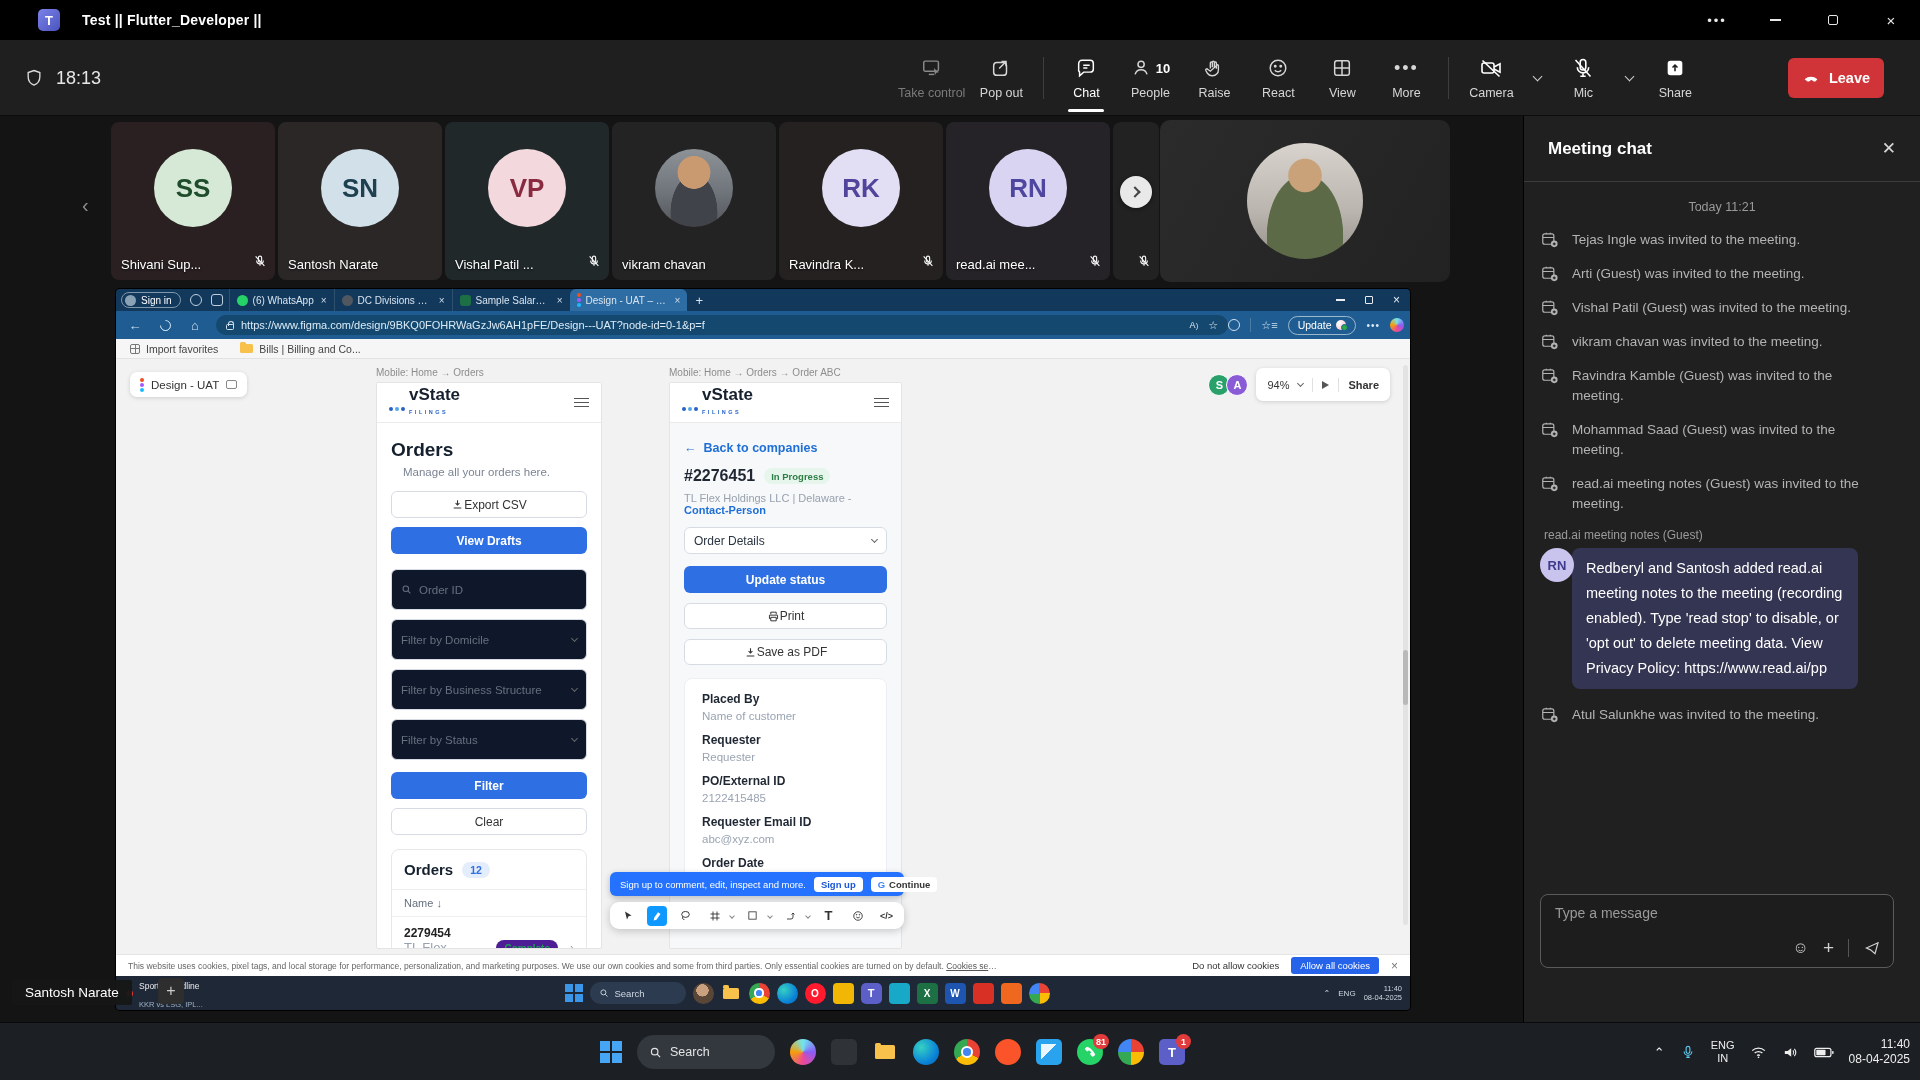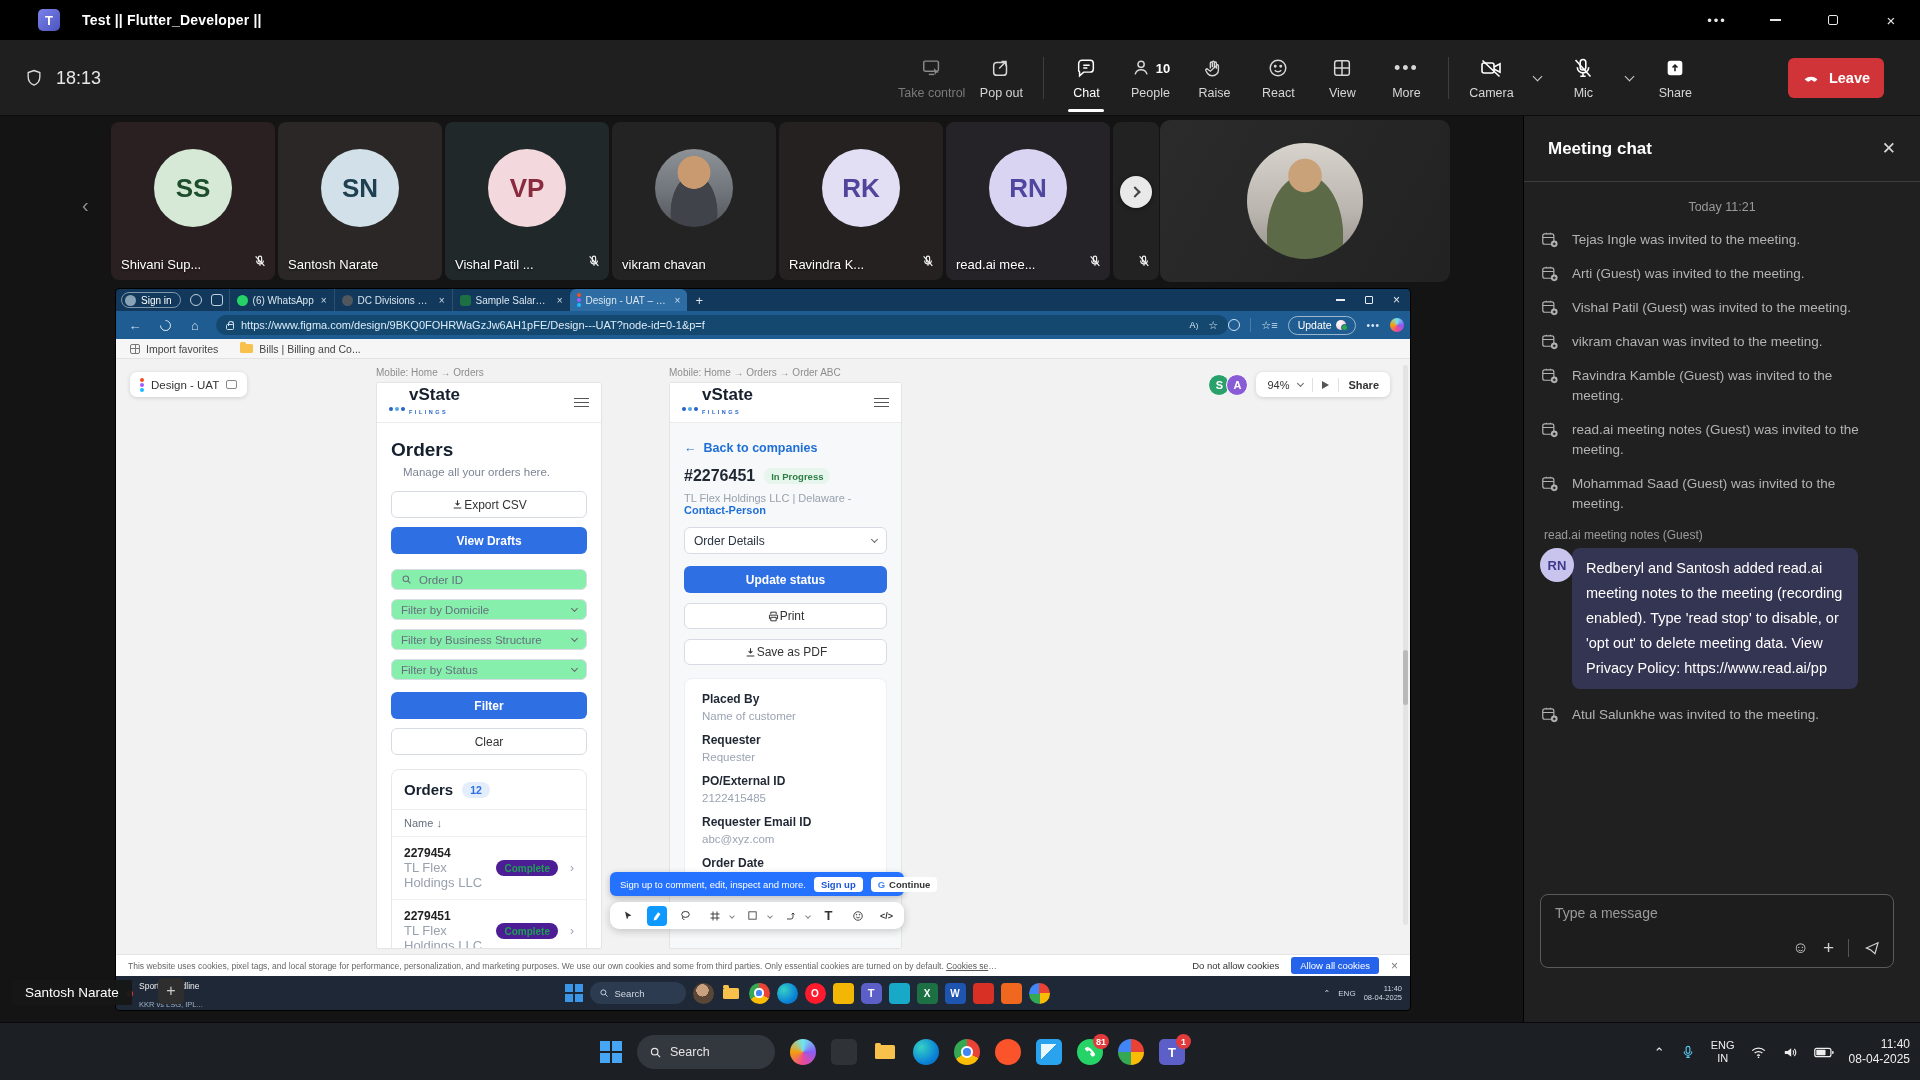--- a/index.html
+++ b/index.html
@@ -82,41 +82,41 @@
   .folder::before{content:"";position:absolute;top:-2.5px;left:0;width:6px;height:3px;background:#f7c14b;border-radius:1.5px 1.5px 0 0}
 
   
   .canvas{position:relative;height:617px;background:#f2f2f2;overflow:hidden;color:#333}
   .fpill{position:absolute;left:14px;top:13px;height:25px;background:#fff;border-radius:7px;box-shadow:0 1px 4px rgba(0,0,0,.15);display:flex;align-items:center;gap:7px;padding:0 10px;font-size:11.5px;color:#333;z-index:5}
   .fminilogo{display:flex;flex-direction:column;gap:1px}
   .fminilogo i{width:4px;height:4px;border-radius:50%}
   .pagesic{width:11px;height:9px;border:1.2px solid #888;border-radius:2px;position:relative}
   .ftr{position:absolute;right:20px;top:13px;height:25px;display:flex;align-items:center;gap:8px;z-index:5}
   .collab{width:22px;height:22px;border-radius:50%;color:#fff;font-size:11px;font-weight:bold;display:flex;align-items:center;justify-content:center;border:1.5px solid #fff}
-  .zoompill{height:25px;background:#fff;border-radius:7px;box-shadow:0 1px 4px rgba(0,0,0,.15);display:flex;align-items:center;gap:9px;padding:0 11px;font-size:11px;color:#333}
+  .zoompill{height:33px;background:#fff;border-radius:7px;box-shadow:0 1px 4px rgba(0,0,0,.15);display:flex;align-items:center;gap:9px;padding:0 11px;font-size:11px;color:#333}
   .dchev{width:5px;height:5px;border-right:1.4px solid #666;border-bottom:1.4px solid #666;transform:rotate(45deg);margin-top:-2px}
   .playtri{width:0;height:0;border-left:7px solid #555;border-top:4.5px solid transparent;border-bottom:4.5px solid transparent}
   .vsep{width:1px;height:14px;background:#e0e0e0}
 
   .mock{position:absolute;top:8px;font-size:12px}
   .framelabel{font-size:10px;color:#8d8d8d;margin-bottom:4px}
   .card{background:#fff;border:1px solid #e4e4e4;border-radius:2px;overflow:hidden;height:567px;display:flex;flex-direction:column}
   .mhead{height:40px;border-bottom:1px solid #ebebeb;background:#fff;display:flex;align-items:center;justify-content:space-between;padding:0 12px;flex:0 0 auto}
   .vslogo{display:flex;align-items:flex-end;gap:4px}
   .vsdots{display:flex;gap:2px;margin-bottom:6px}
   .vsdots i{width:4px;height:4px;border-radius:50%}
   .vsname{font-size:17px;font-weight:bold;color:#17202e;line-height:14px}
   .vssub{font-size:5.5px;letter-spacing:2.5px;color:#2563c9;font-weight:bold}
   .burger{width:15px;height:9px;border-top:1.6px solid #555;border-bottom:1.6px solid #555;position:relative}
   .burger::after{content:"";position:absolute;left:0;right:0;top:2.8px;height:1.6px;background:#555}
   .mbody{padding:12px 14px;flex:1}
   .btn{height:27px;border-radius:6px;display:flex;align-items:center;justify-content:center;font-size:12px}
   .btn.outline{border:1px solid #d7dce4;background:#fff;color:#333}
   .btn.blue{background:#2f6fe4;color:#fff;font-weight:600}
-  .field{height:21px;border:1px solid #d7dce4;border-radius:6px;background:#86efac;display:flex;align-items:center;padding:0 9px;color:#66707e;font-size:11.5px;gap:7px}
+  .field{height:41px;border:1px solid #d7dce4;border-radius:6px;background:#0f172a;display:flex;align-items:center;padding:0 9px;color:#66707e;font-size:11.5px;gap:7px}
   .field .dchev{margin-left:auto}
   .ocard{margin-top:14px;border:1px solid #e8e8e8;border-radius:8px;background:#fff}
   .ocardh{display:flex;align-items:center;gap:9px;padding:11px 12px;border-bottom:1px solid #eee}
   .obadge{background:#e4edfb;color:#2f6fe4;font-size:10.5px;font-weight:bold;border-radius:9px;padding:2px 8px}
   .namerow{padding:7px 12px;color:#66707e;font-size:11px;border-bottom:1px solid #eee}
   .orow{display:flex;align-items:center;padding:9px 12px;border-bottom:1px solid #f0f0f0}
   .oid{font-weight:bold;font-size:12px;color:#222}
   .ocomp{font-size:13px;color:#98a1ae;margin-top:2px}
   .gbadge{margin-left:auto;background:#4c1d95;color:#1d9e53;font-size:10px;font-weight:600;border-radius:9px;padding:2.5px 8px}
   .rgt{color:#9aa4b0;font-size:12px;margin-left:12px}
@@ -830,30 +830,30 @@
           </svg>
         <span class="txt">Ravindra Kamble (Guest) was invited to the meeting.</span>
       </div>
       <div class="smsg">
         <svg width="19" height="19" viewBox="0 0 24 24" fill="none" stroke="#b3b3b3" stroke-width="1.5">
             <rect x="3.5" y="5" width="14" height="13" rx="2.5"></rect>
             <path d="M3.5 9.5h14M8 5V3.5M13 5V3.5"></path>
             <circle cx="18" cy="17.5" r="4.2" fill="#b3b3b3" stroke="none"></circle>
             <path d="M18 15.7v3.6M16.2 17.5h3.6" stroke="#202020" stroke-width="1.4"></path>
           </svg>
-        <span class="txt">read.ai meeting notes (Guest) was invited to the meeting.</span>
+        <span class="txt">Mohammad Saad (Guest) was invited to the meeting.</span>
       </div>
       <div class="smsg">
         <svg width="19" height="19" viewBox="0 0 24 24" fill="none" stroke="#b3b3b3" stroke-width="1.5">
             <rect x="3.5" y="5" width="14" height="13" rx="2.5"></rect>
             <path d="M3.5 9.5h14M8 5V3.5M13 5V3.5"></path>
             <circle cx="18" cy="17.5" r="4.2" fill="#b3b3b3" stroke="none"></circle>
             <path d="M18 15.7v3.6M16.2 17.5h3.6" stroke="#202020" stroke-width="1.4"></path>
           </svg>
-        <span class="txt">Mohammad Saad (Guest) was invited to the meeting.</span>
+        <span class="txt">read.ai meeting notes (Guest) was invited to the meeting.</span>
       </div>
 
       <div class="sender">read.ai meeting notes (Guest)</div>
       <div class="brow">
         <span class="bava">RN</span>
         <div class="bubble">Redberyl and Santosh added read.ai meeting notes to the meeting (recording enabled). Type 'read stop' to disable, or 'opt out' to delete meeting data. View Privacy Policy: https://www.read.ai/pp</div>
       </div>
 
       <div class="smsg" style="margin-top:16px">
         <svg width="19" height="19" viewBox="0 0 24 24" fill="none" stroke="#b3b3b3" stroke-width="1.5">

